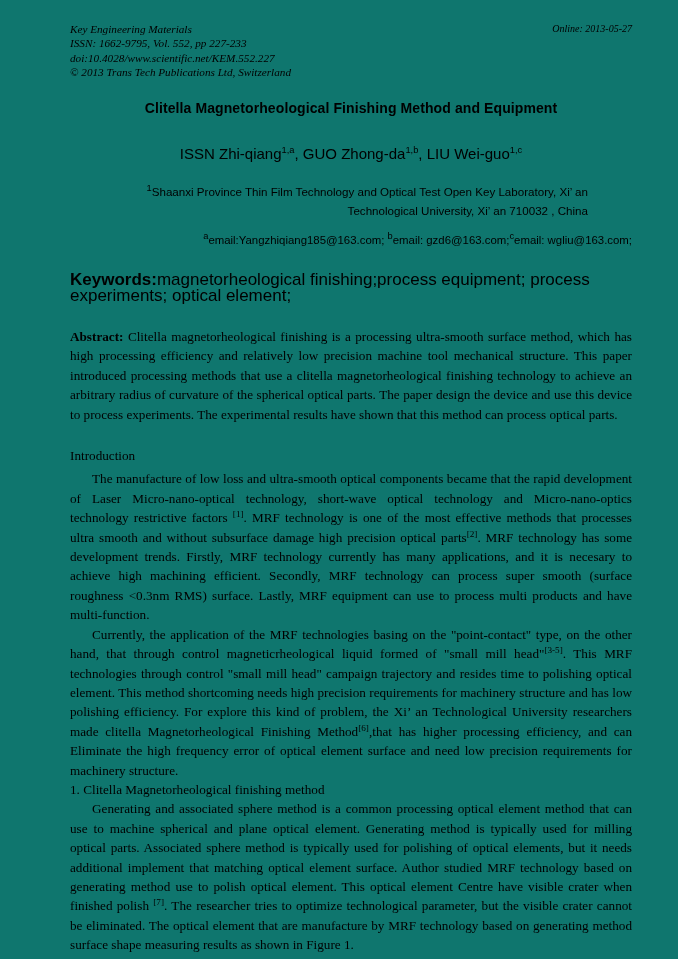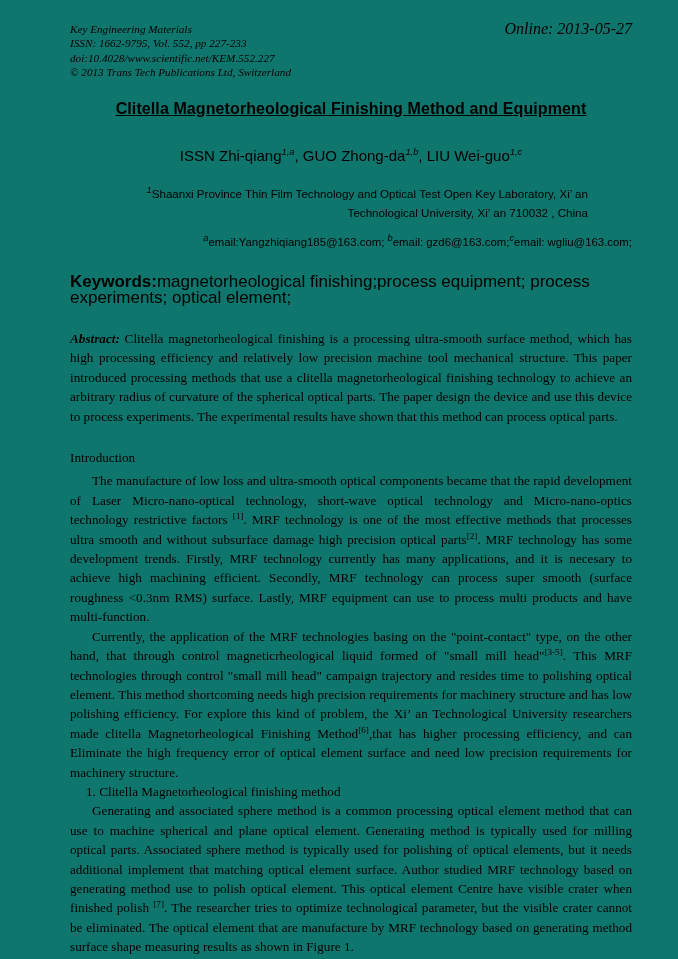--- a/index.html
+++ b/index.html
@@ -30,49 +30,47 @@
     font-size: 11.2px;
     line-height: 14.3px;
     height: 62px;
   }
   .journal-header .left-block { width: 60%; }
   .journal-header .online-date {
     position: absolute;
     top: 0;
     right: 0;
     font-style: italic;
-    font-size: 16px;
+    font-size: 10px;
     white-space: nowrap;
   }
   .journal-line { white-space: nowrap; }
 
   
   .paper-title {
     font-family: "Liberation Sans", "DejaVu Sans", sans-serif;
     font-weight: bold;
-    font-size: 16px;
+    font-size: 14px;
     text-align: center;
     letter-spacing: 0.1px;
     margin: 16px 0 0 0;
     padding: 0 6px;
-    text-decoration: underline;
   }
 
   
   .authors {
     font-family: "Liberation Sans", "DejaVu Sans", sans-serif;
     font-size: 15px;
     text-align: center;
     margin: 29px 0 0 0;
   }
   .authors sup, .affil sup, .emails sup {
     font-size: 9.3px;
     vertical-align: super;
     line-height: 0;
-    font-style: italic;
   }
 
   
   .affil {
     font-family: "Liberation Sans", "DejaVu Sans", sans-serif;
     font-size: 11.6px;
     line-height: 19px;
     text-align: right;
     margin: 20px 44px 0 44px;
   }
@@ -93,30 +91,30 @@
   }
   .keywords .kw-label { font-weight: bold; }
 
   
   .abstract {
     font-size: 13.2px;
     line-height: 19.4px;
     text-align: justify;
     margin: 23px 0 0 0;
   }
-  .abstract .ab-label { font-weight: bold; font-style: italic; }
+  .abstract .ab-label { font-weight: bold; }
 
   
   .section-heading {
     font-size: 13.2px;
     font-weight: normal;
     margin: 22px 0 0 0;
     line-height: 19.4px;
   }
-  .section-heading.tight { margin-top: 0; margin-left: 16px; }
+  .section-heading.tight { margin-top: 0; }
   p.body-par {
     font-size: 13.2px;
     line-height: 19.4px;
     text-align: justify;
     text-justify: inter-word;
     margin: 0;
     text-indent: 22px;
   }
   p.body-par.first { margin-top: 4px; }
   sup.cite {

